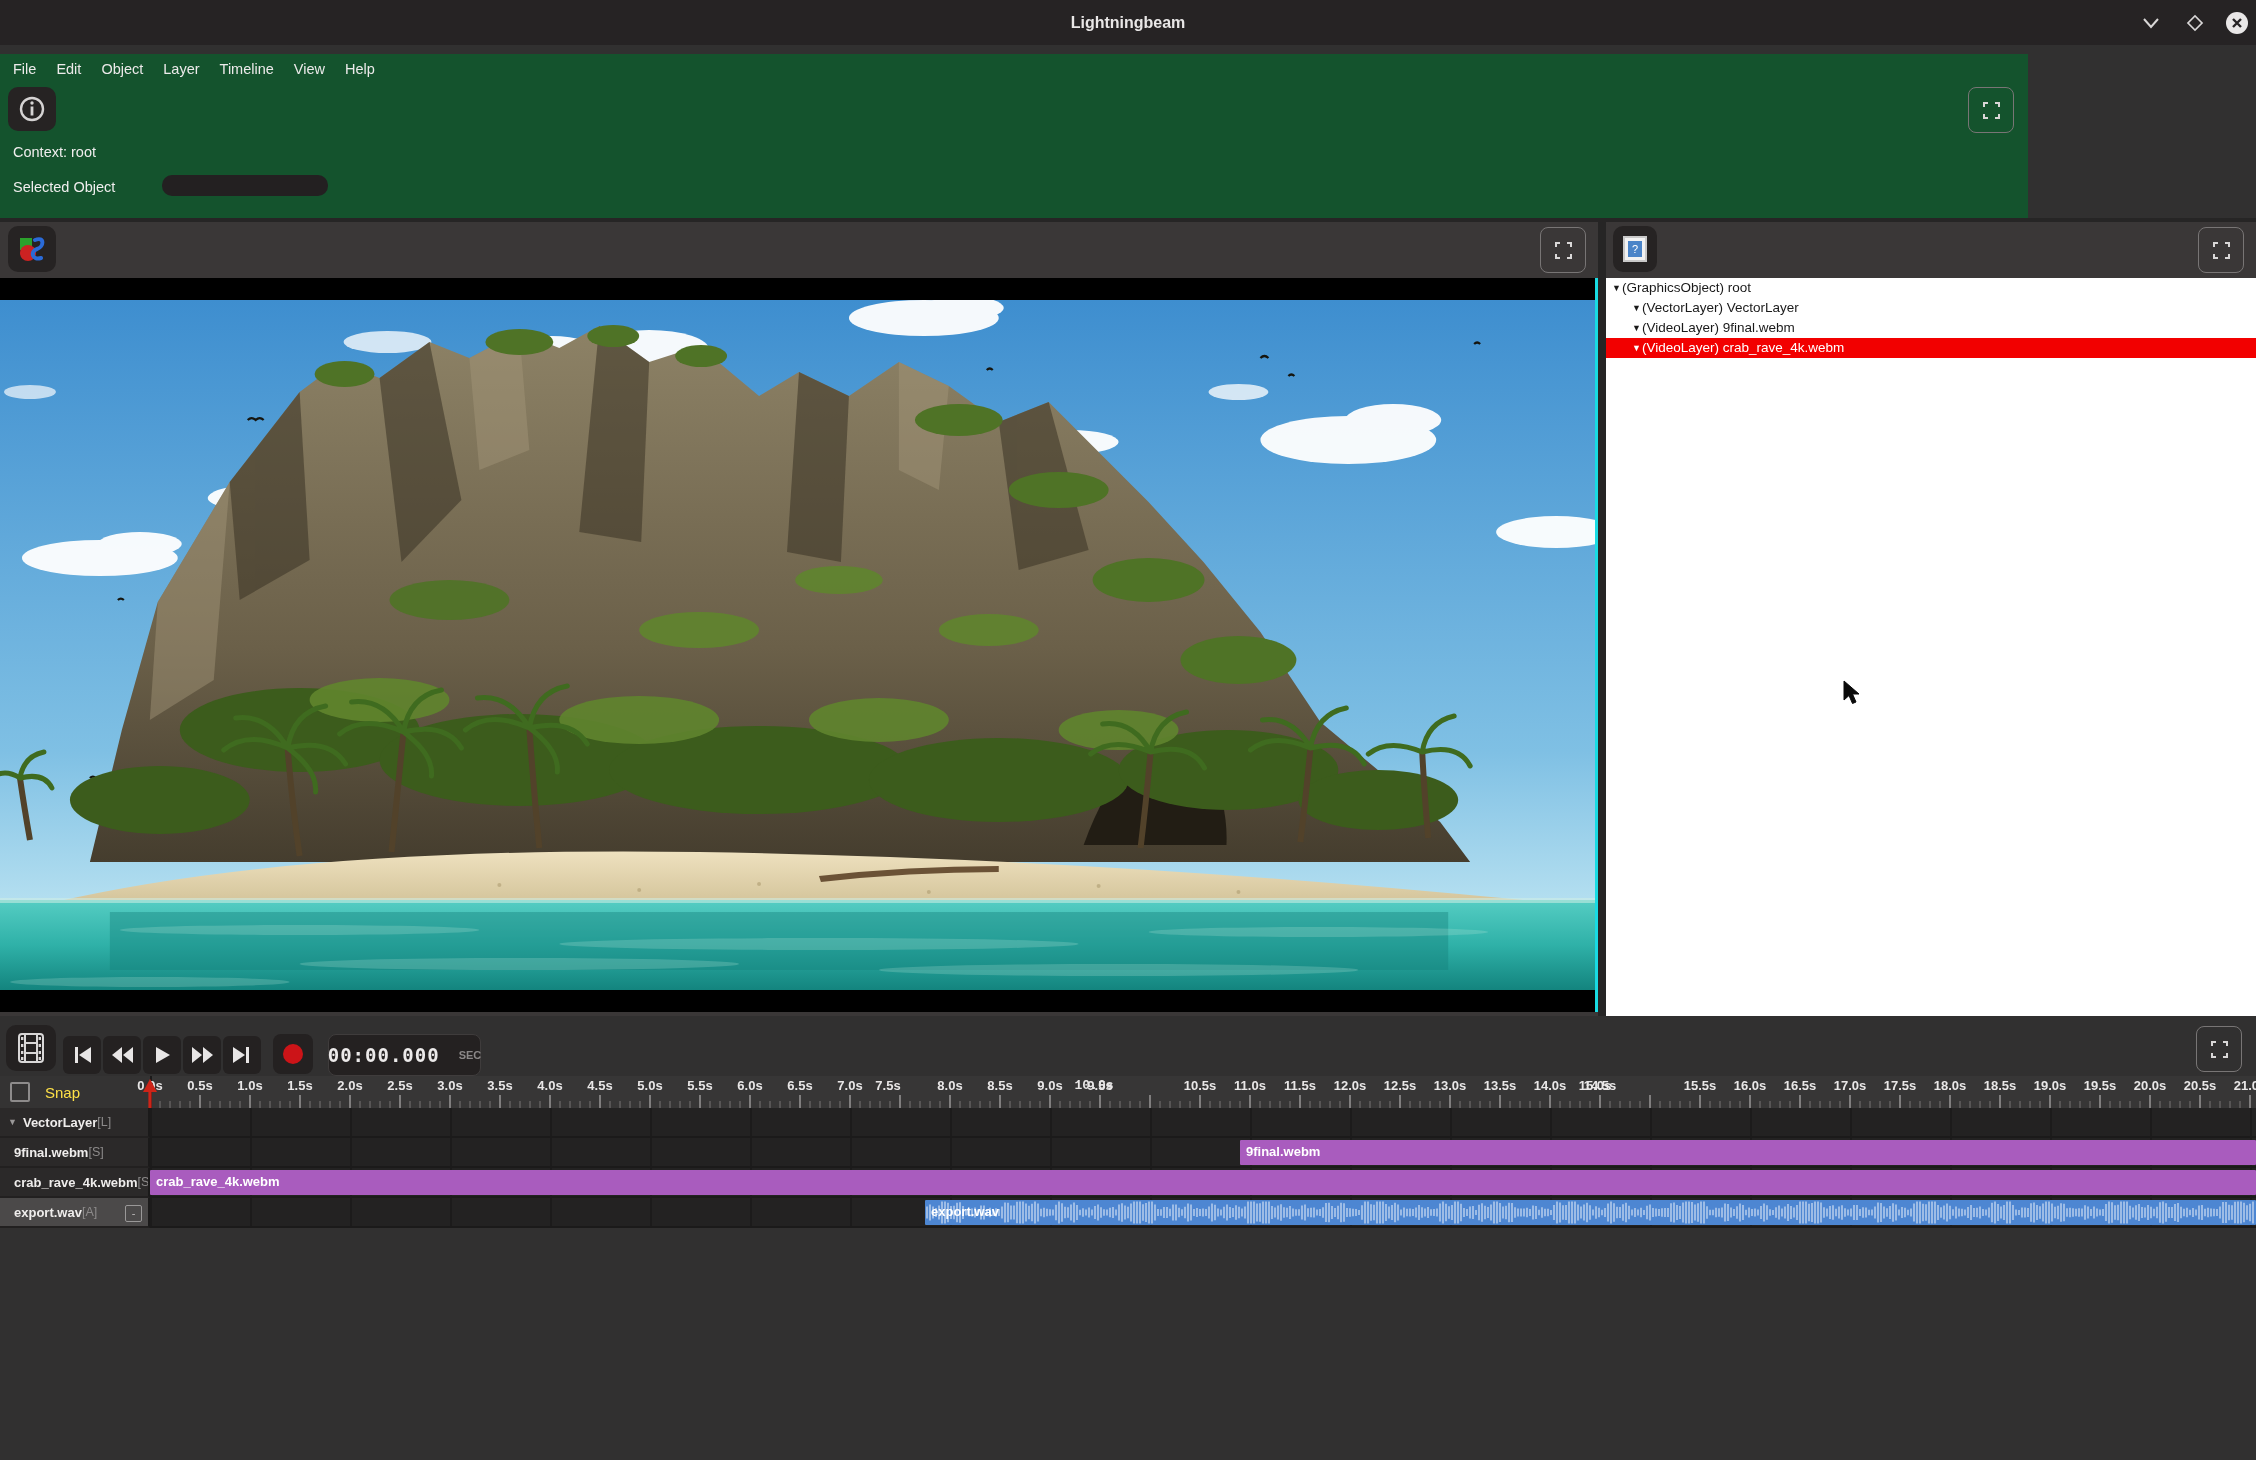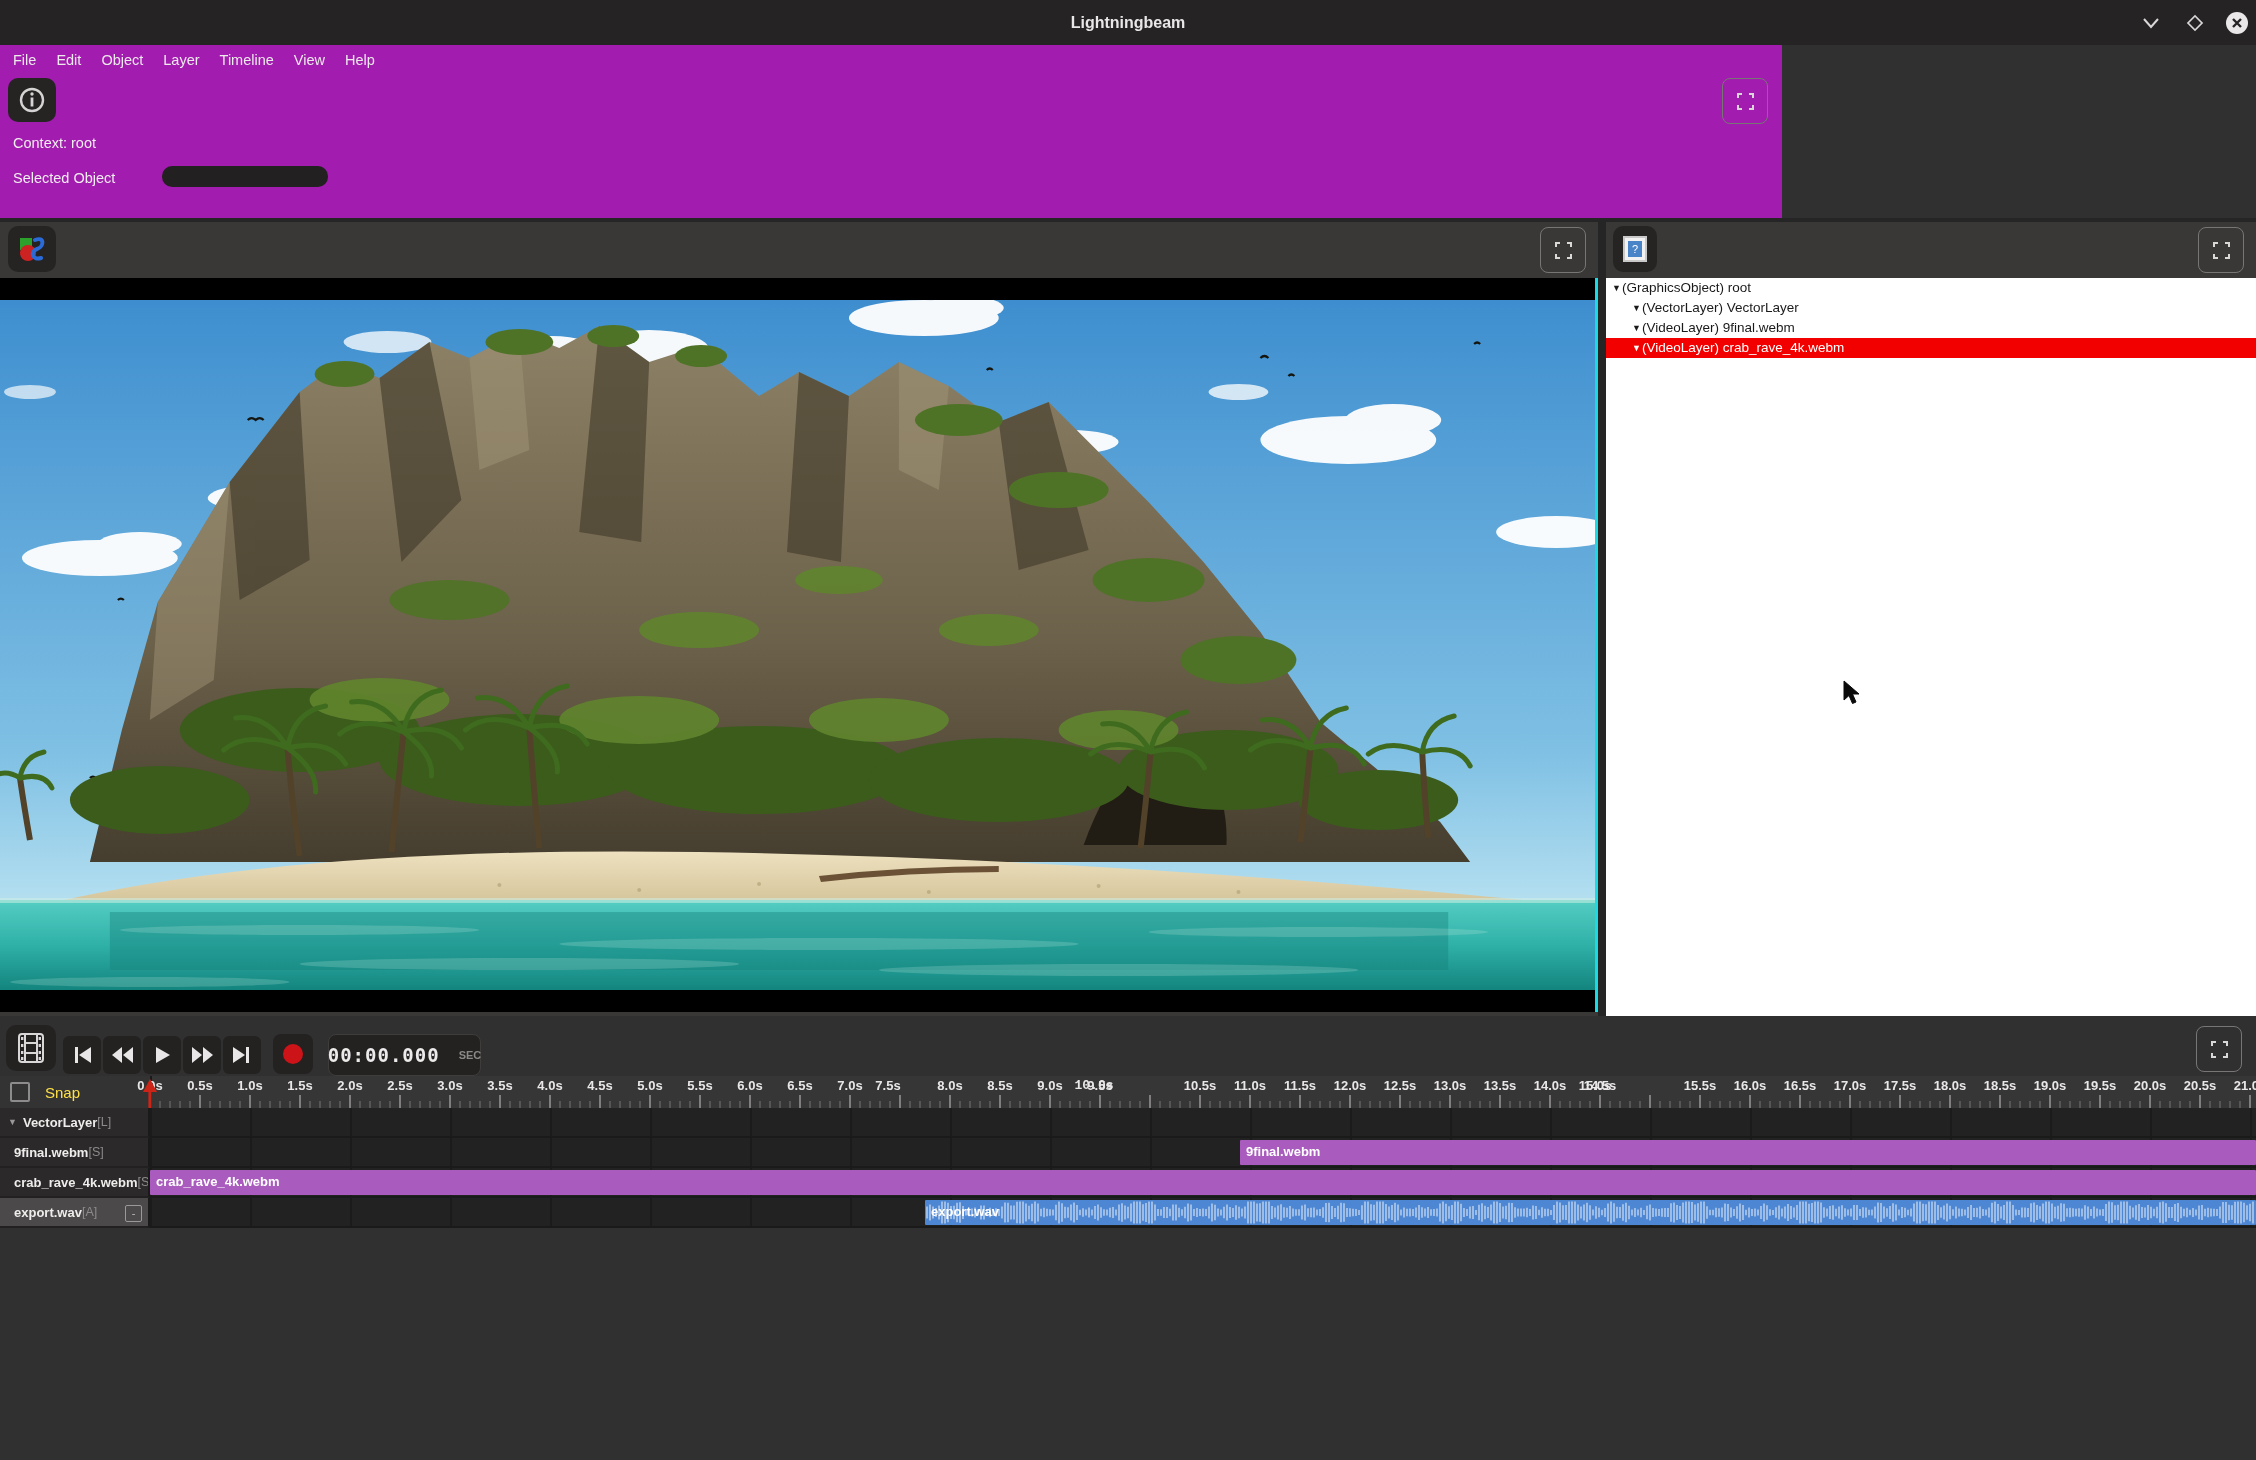--- a/index.html
+++ b/index.html
@@ -9,21 +9,21 @@
     -webkit-font-smoothing:antialiased;color:#e8e6e6;
   }
   
   .titlebar{position:absolute;left:0;top:0;width:2256px;height:45px;background:#262324;}
   .title-text{position:absolute;left:0;right:0;top:0;height:45px;line-height:45px;
     text-align:center;font-size:16px;font-weight:bold;color:#e9e7e7;}
   .winbtn{position:absolute;top:8px;width:30px;height:30px;display:flex;align-items:center;
     justify-content:center;cursor:default;}
   .winbtn.minimize{right:90px;} .winbtn.maximize{right:46px;} .winbtn.close{right:4px;}
   
-  .top-region{position:absolute;left:0;top:45px;width:1782px;height:173px;background:#a21caf;}
+  .top-region{position:absolute;left:0;top:54px;width:2028px;height:173px;background:#14532d;}
   .menubar{position:absolute;left:0;top:0;width:2256px;height:30px;display:flex;
     align-items:center;padding-left:12px;gap:18px;}
   .menu-item{font-size:14.5px;color:#eceaea;padding:2px 1px;cursor:default;}
   .tool-btn{position:absolute;background:#262323;border-radius:10px;display:flex;
     align-items:center;justify-content:center;}
   .info-btn{left:8px;top:33px;width:48px;height:44px;}
   .expand-btn{width:44px;height:44px;background:transparent;border:1px solid #787575;border-radius:8px;}
   .props-expand{right:14px;top:33px;}
   .props-context{position:absolute;left:13px;top:90px;font-size:14.5px;color:#f0eeee;}
   .props-selrow{position:absolute;left:13px;top:125px;font-size:14.5px;color:#f0eeee;}

